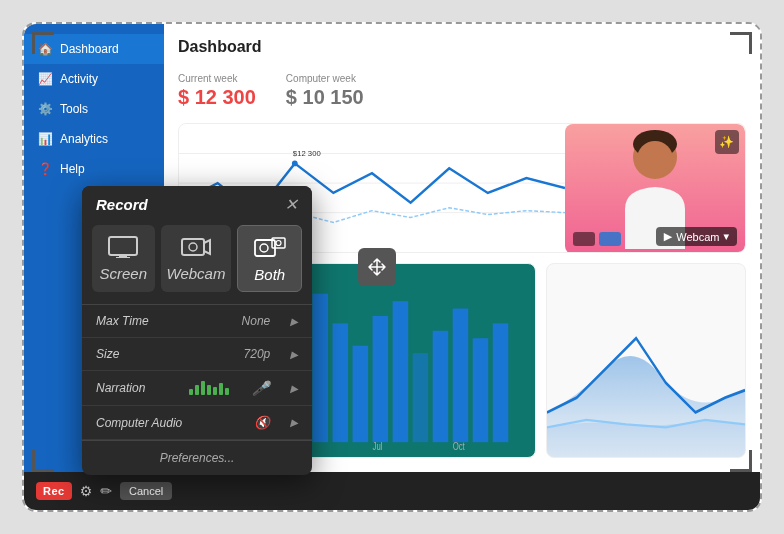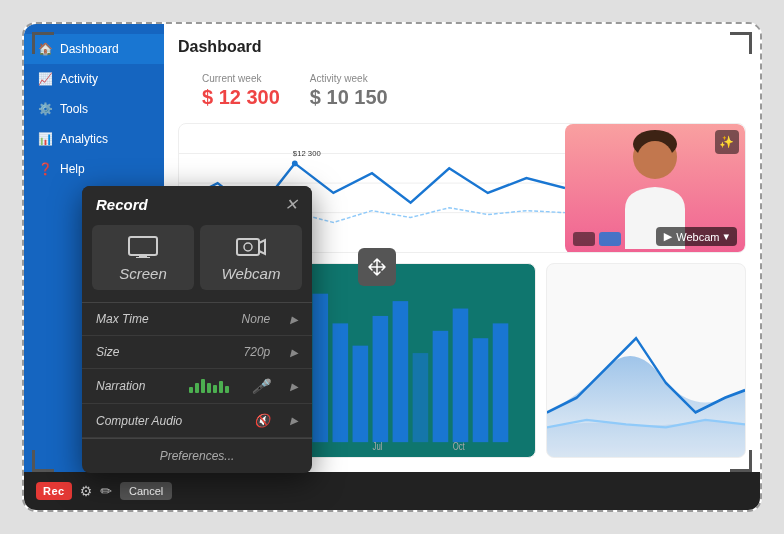--- a/index.html
+++ b/index.html
@@ -96,21 +96,20 @@
       font-size: 16px;
       font-weight: 600;
       color: #222;
       margin-bottom: 2px;
     }
 
     .stats-row {
       display: flex;
       gap: 30px;
       margin-bottom: 4px;
-      margin-left: 24px;
     }
     .stat-block label {
       font-size: 10px;
       color: #888;
     }
     .stat-block .value {
       font-size: 20px;
       font-weight: 700;
       color: #ef4444;
     }
@@ -447,21 +446,21 @@
 
       <div class="content">
         <div class="content-header">Dashboard</div>
 
         <div class="stats-row">
           <div class="stat-block">
             <label>Current week</label>
             <div class="value">$ 12 300</div>
           </div>
           <div class="stat-block">
-            <label>Activity week</label>
+            <label>Computer week</label>
             <div class="value prev">$ 10 150</div>
           </div>
         </div>
 
         <div class="chart-top">
           <div class="chart-line-area">
             <svg class="line-chart" viewBox="0 0 400 130" preserveAspectRatio="none">
 
               <line x1="0" y1="30" x2="400" y2="30" stroke="#eee" stroke-width="1"></line>
               <line x1="0" y1="60" x2="400" y2="60" stroke="#eee" stroke-width="1"></line>
@@ -585,20 +584,31 @@
       <div class="mode-btn">
         <div class="mode-icon">
           <svg width="30" height="22" viewBox="0 0 30 22">
             <rect x="1" y="3" width="22" height="16" rx="2" fill="none" stroke="#ccc" stroke-width="2"></rect>
             <polyline points="23,7 29,4 29,18 23,15" fill="none" stroke="#ccc" stroke-width="2"></polyline>
             <circle cx="12" cy="11" r="4" fill="none" stroke="#ccc" stroke-width="1.5"></circle>
           </svg>
         </div>
         <span class="mode-label">Webcam</span>
       </div>
+      <div class="mode-btn active">
+        <div class="mode-icon">
+          <svg width="32" height="22" viewBox="0 0 32 22">
+            <rect x="1" y="3" width="20" height="16" rx="2" fill="none" stroke="#fff" stroke-width="1.8"></rect>
+            <rect x="18" y="1" width="13" height="10" rx="1" fill="none" stroke="#fff" stroke-width="1.5"></rect>
+            <circle cx="10" cy="11" r="4" fill="none" stroke="#fff" stroke-width="1.5"></circle>
+            <circle cx="24.5" cy="6" r="2.5" fill="none" stroke="#fff" stroke-width="1.2"></circle>
+          </svg>
+        </div>
+        <span class="mode-label">Both</span>
+      </div>
     </div>
 
     <div class="settings-section">
 
       <div class="setting-row">
         <span class="setting-label">Max Time</span>
         <div class="setting-value">
           <span>None</span>
           <span class="setting-arrow">▶</span>
         </div>

